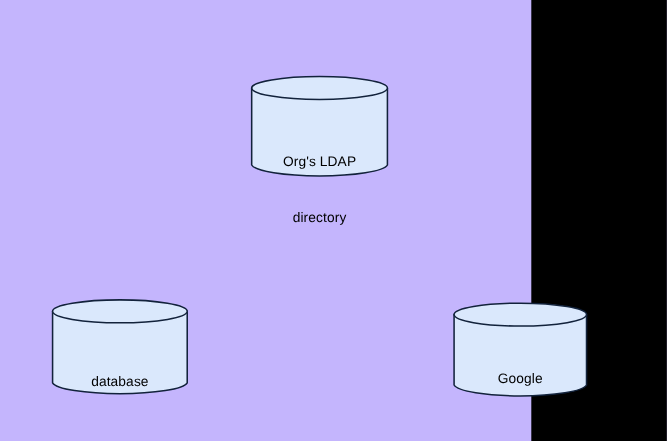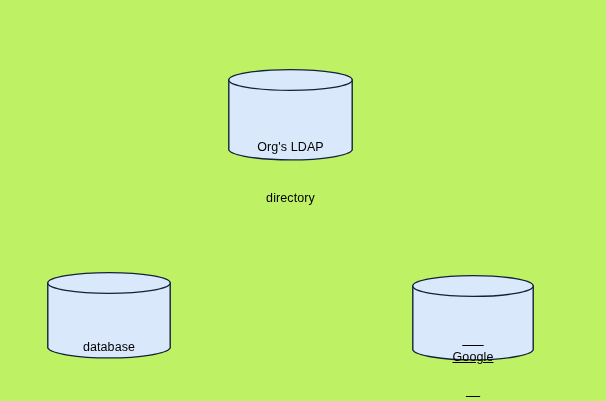--- a/index.html
+++ b/index.html
@@ -8,23 +8,23 @@
     background: #000000;
   }
   body {
     width: 606px;
     height: 401px;
     overflow: hidden;
     font-family: "Liberation Sans", sans-serif;
   }
   #canvas {
     position: relative;
-    width: 606px;
+    width: 483px;
     height: 401px;
-    background: #bef264;
+    background: #c4b5fd;
   }
   .db-node {
     position: absolute;
     box-sizing: border-box;
   }
   .db-node svg {
     position: absolute;
     top: 0;
     left: 0;
     display: block;
@@ -71,18 +71,18 @@
     <div class="db-label" style="top:33px;">
       <span class="ln">database</span>
     </div>
   </div>
 
   <div class="db-node" id="node-google" style="left:412px; top:275px; width:122px; height:86px;">
     <svg width="122" height="86" viewBox="0 0 122 86">
       <path d="M 0.8,11 L 0.8,75 A 60.5,11 0 0 0 121.2,75 L 121.2,11 Z" fill="#dae8fc" stroke="#12223b" stroke-width="1.4" stroke-linejoin="round"></path>
       <ellipse cx="61" cy="11" rx="60.2" ry="10.4" fill="#dae8fc" stroke="#12223b" stroke-width="1.4"></ellipse>
     </svg>
-    <div class="db-label" style="top:40px;text-decoration:underline;">
+    <div class="db-label" style="top:27px;">
       <span class="ln">Google</span>
     </div>
   </div>
 
 </div>
 
 </body></html>

